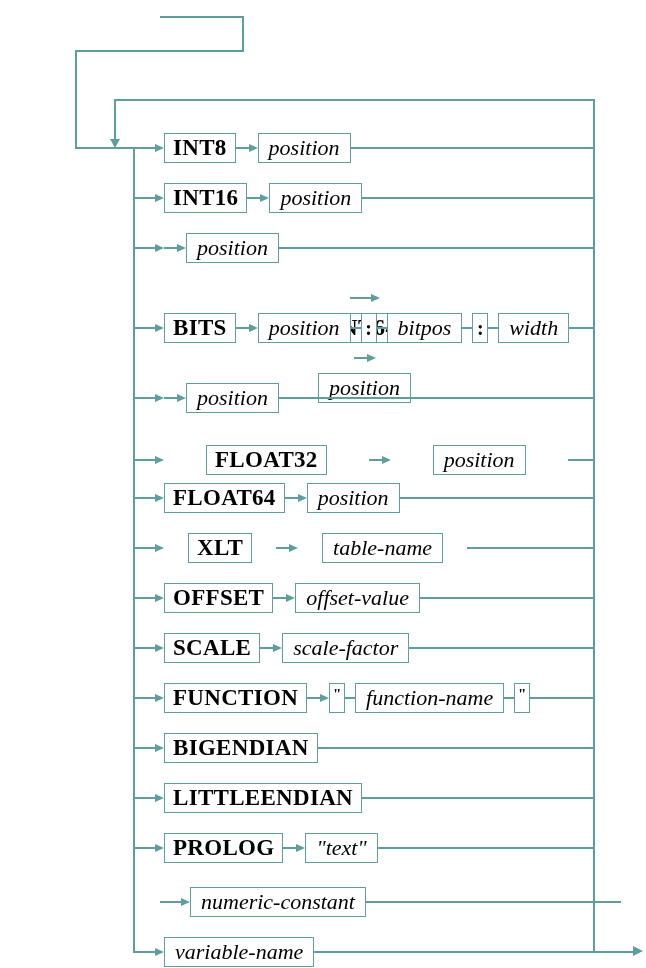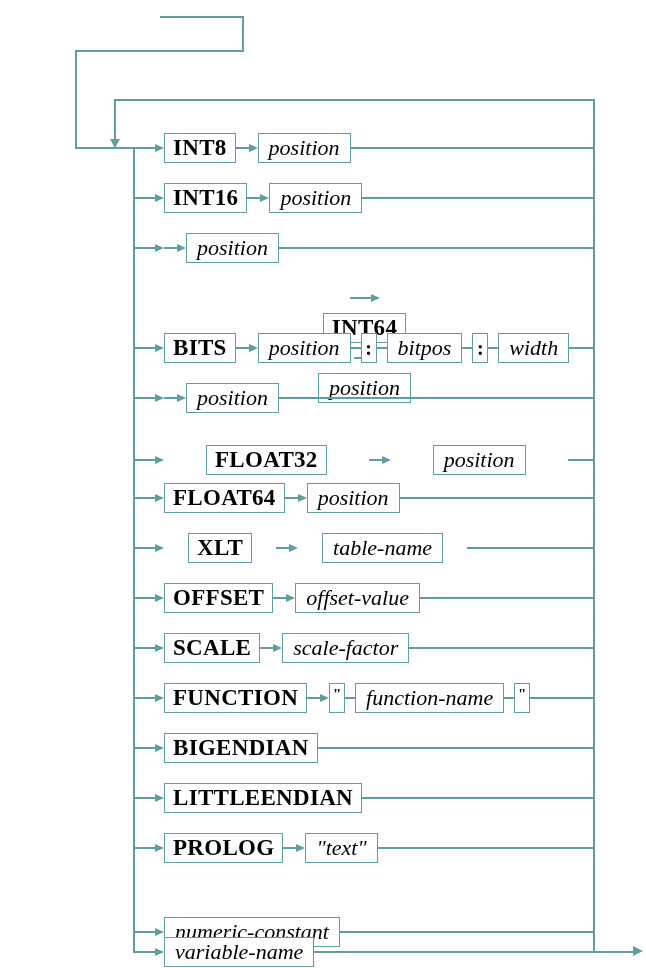--- a/index.html
+++ b/index.html
@@ -107,21 +107,21 @@
           <i class="tri"></i>
         </div>
         <div class="box kw">INT64</div>
         <div class="conn" style="width: 22px;">
           <i class="ln"></i>
           <i class="tri"></i>
         </div>
         <div class="box op">position</div>
         <div class="filler"></div>
       </div>
-      <div class="row branch-row" style="top: 333px; border-radius: 7px;">
+      <div class="row branch-row" style="top: 313px; border-radius: 7px;">
         <div class="conn" style="width: 30px;">
           <i class="ln"></i>
           <i class="tri"></i>
         </div>
         <div class="box kw">BITS</div>
         <div class="conn" style="width: 22px;">
           <i class="ln"></i>
           <i class="tri"></i>
         </div>
         <div class="box op">position</div>
@@ -263,21 +263,21 @@
           <i class="tri"></i>
         </div>
         <div class="box kw">PROLOG</div>
         <div class="conn" style="width: 22px;">
           <i class="ln"></i>
           <i class="tri"></i>
         </div>
         <div class="box op">"text"</div>
         <div class="filler"></div>
       </div>
-      <div class="row branch-row" style="top: 917px;">
+      <div class="row branch-row" style="top: 887px; padding-left: 26px;">
         <div class="conn" style="width: 30px;">
           <i class="ln"></i>
           <i class="tri"></i>
         </div>
         <div class="box op">numeric-constant</div>
         <div class="filler"></div>
       </div>
       <div class="row branch-row" style="top: 937px;">
         <div class="conn" style="width: 30px;">
           <i class="ln"></i>

